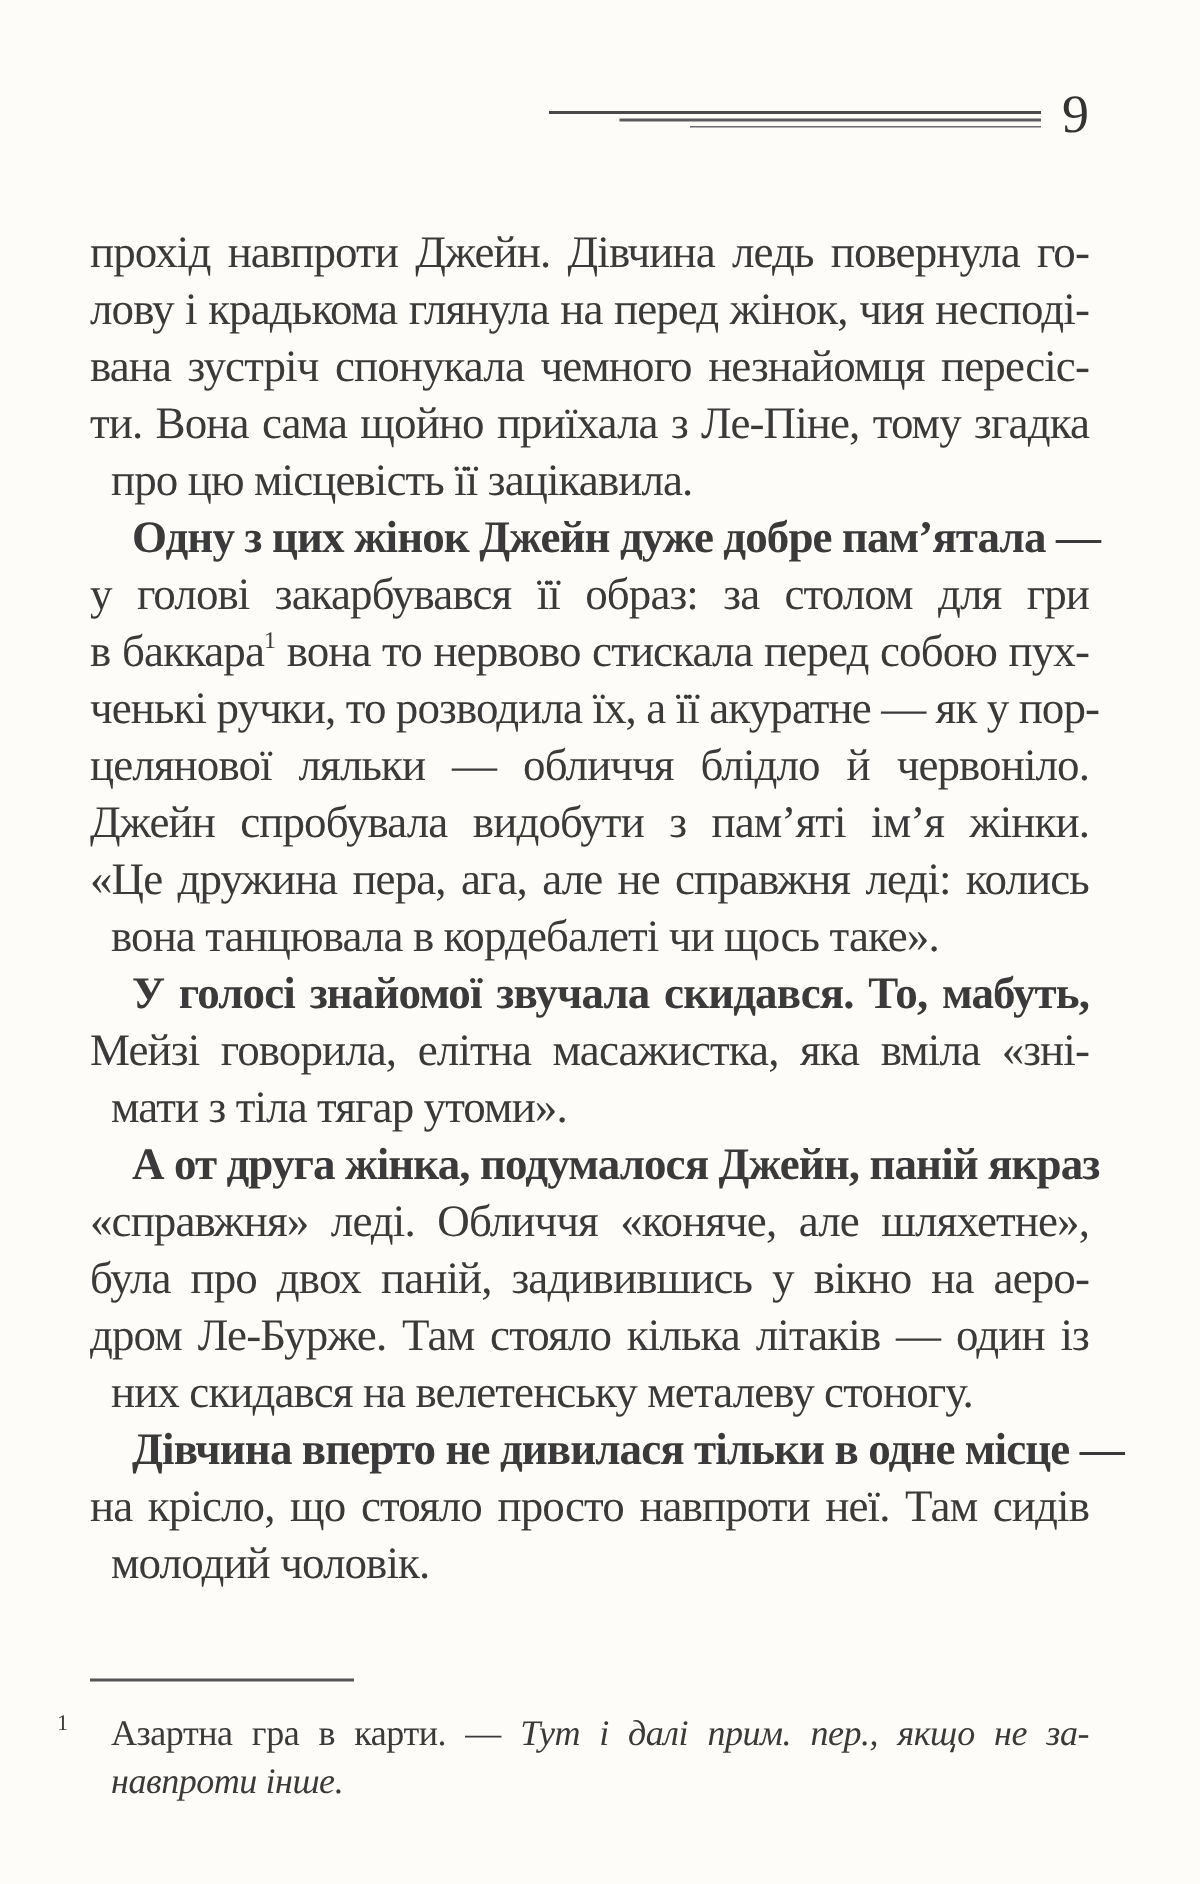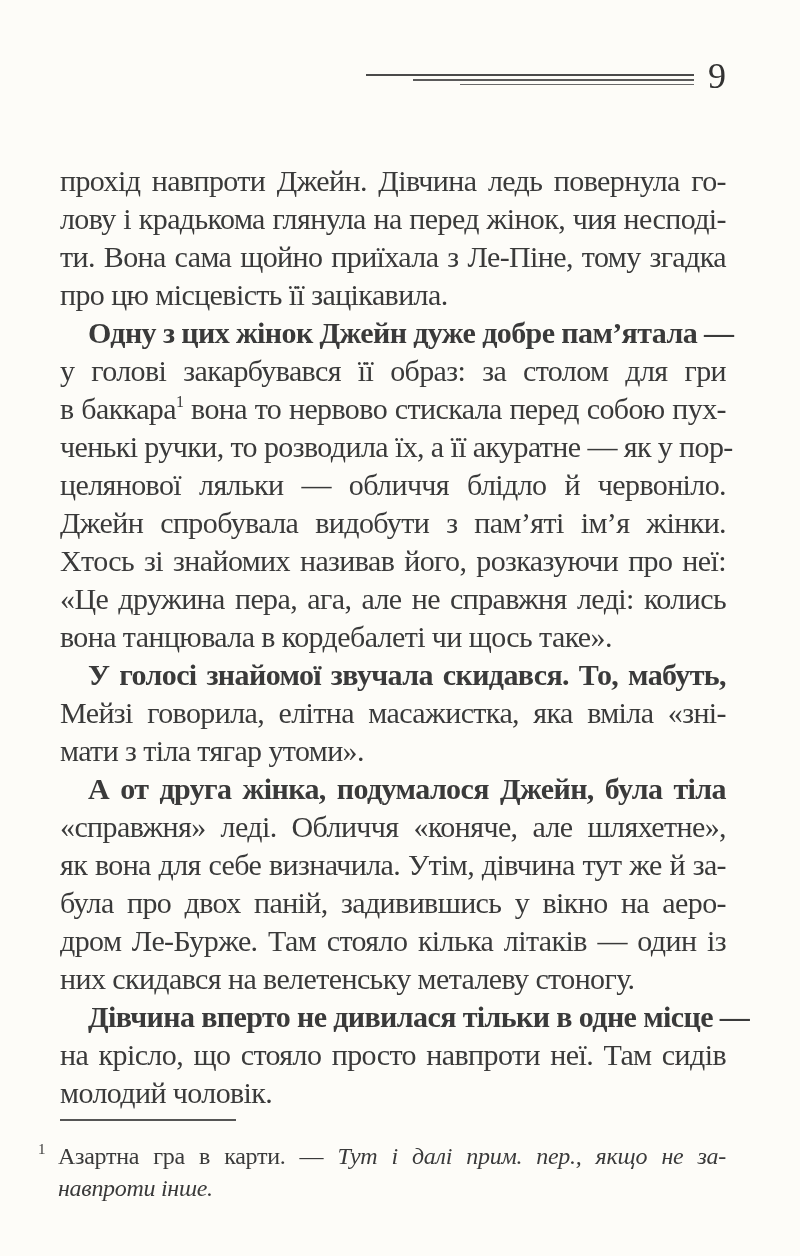--- a/index.html
+++ b/index.html
@@ -33,36 +33,37 @@
       position: absolute;
       left: 708px;
       top: 56px;
       font-size: 36px;
       line-height: 40px;
       color: #333;
     }
     .body-text {
       position: absolute;
       left: 60px;
-      top: 162px;
+      top: 150px;
       width: 666px;
     }
     .line {
       display: block;
       height: 38px;
       line-height: 38px;
       font-size: 30px;
       white-space: nowrap;
       text-align: justify;
       text-align-last: justify;
       font-stretch: condensed;
       letter-spacing: -0.6px;
     }
     .line.last {
       text-align-last: left;
+      margin-left: 14px;
     }
     .line.indent {
       padding-left: 28px;
       font-weight: bold;
     }
     sup {
       font-size: 16px;
       line-height: 0;
       vertical-align: 12px;
     }
@@ -84,21 +85,21 @@
     }
     .footnote-marker {
       position: absolute;
       left: 2px;
       top: 0;
       font-size: 15px;
       line-height: 18px;
     }
     .fn-line {
       display: block;
-      margin-left: 22px;
+      margin-left: 38px;
       height: 32px;
       line-height: 32px;
       white-space: nowrap;
       letter-spacing: -0.3px;
     }
     .fn-line.just {
       text-align: justify;
       text-align-last: justify;
     }
     .italic {
@@ -111,40 +112,39 @@
 <div class="page-header">
   <div class="rule rule-1"></div>
   <div class="rule rule-2"></div>
   <div class="rule rule-3"></div>
   <div class="page-number">9</div>
 </div>
 
 <div class="body-text">
   <span class="line">прохід навпроти Джейн. Дівчина ледь повернула го-</span>
   <span class="line">лову і крадькома глянула на перед жінок, чия несподі-</span>
+  <span class="line">вана зустріч спонукала чемного незнайомця пересіс-</span>
   <span class="line">ти. Вона сама щойно приїхала з Ле-Піне, тому згадка</span>
   <span class="line last">про цю місцевість її зацікавила.</span>
 
   <span class="line indent">Одну з цих жінок Джейн дуже добре пам’ятала —</span>
   <span class="line">у голові закарбувався її образ: за столом для гри</span>
   <span class="line"><span>в баккара</span><sup>1</sup> <span>вона то нервово стискала перед собою пух-</span></span>
   <span class="line">ченькі ручки, то розводила їх, а її акуратне — як у пор-</span>
   <span class="line">целянової ляльки — обличчя блідло й червоніло.</span>
   <span class="line">Джейн спробувала видобути з пам’яті ім’я жінки.</span>
-  <span class="line">Хтось зі знайомих називав його, розказуючи про неї:</span>
   <span class="line">«Це дружина пера, ага, але не справжня леді: колись</span>
   <span class="line last">вона танцювала в кордебалеті чи щось таке».</span>
 
   <span class="line indent">У голосі знайомої звучала скидався. То, мабуть,</span>
   <span class="line">Мейзі говорила, елітна масажистка, яка вміла «зні-</span>
   <span class="line last">мати з тіла тягар утоми».</span>
 
-  <span class="line indent">А от друга жінка, подумалося Джейн, була тіла</span>
+  <span class="line indent">А от друга жінка, подумалося Джейн, паній якраз</span>
   <span class="line">«справжня» леді. Обличчя «коняче, але шляхетне»,</span>
-  <span class="line">як вона для себе визначила. Утім, дівчина тут же й за-</span>
   <span class="line">була про двох паній, задивившись у вікно на аеро-</span>
   <span class="line">дром Ле-Бурже. Там стояло кілька літаків — один із</span>
   <span class="line last">них скидався на велетенську металеву стоногу.</span>
 
   <span class="line indent">Дівчина вперто не дивилася тільки в одне місце —</span>
   <span class="line">на крісло, що стояло просто навпроти неї. Там сидів</span>
   <span class="line last">молодий чоловік.</span>
 </div>
 
 <div class="footnote-rule"></div>

